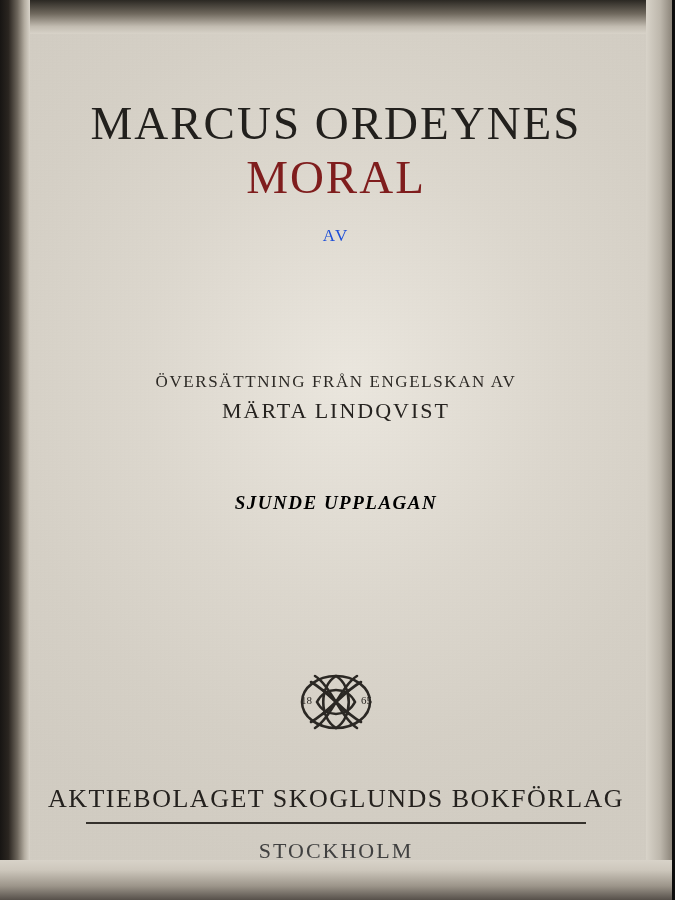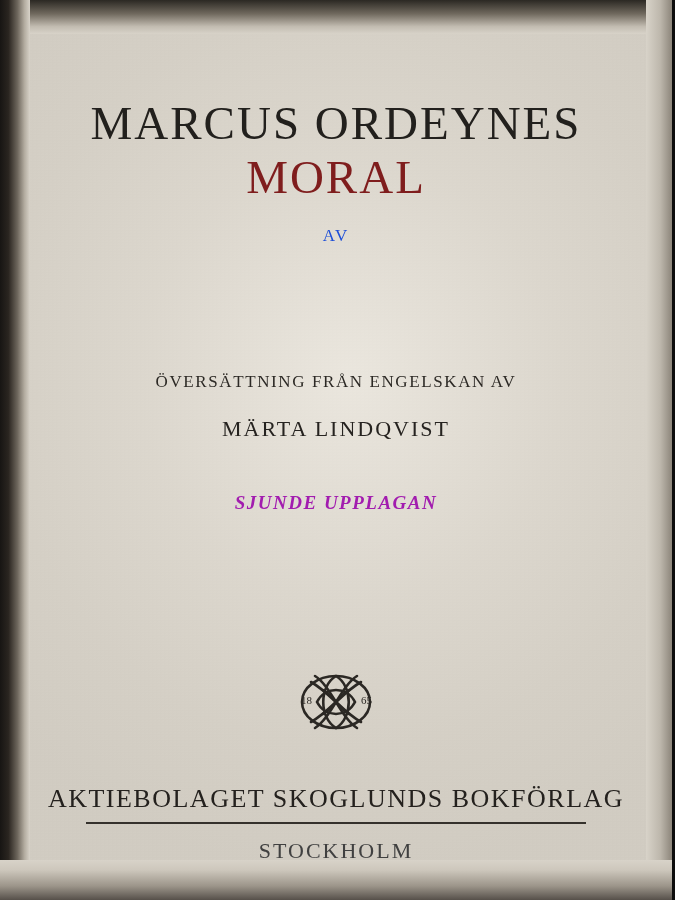--- a/index.html
+++ b/index.html
@@ -122,36 +122,36 @@
   .translator-note {
     position: absolute;
     top: 372px; left: 0; right: 0;
     font-size: 17px;
     letter-spacing: 1.6px;
     text-transform: uppercase;
     color: #2c2925;
   }
   .translator-name {
     position: absolute;
-    top: 416px; left: 0; right: 0;
+    top: 398px; left: 0; right: 0;
     font-size: 22px;
     letter-spacing: 2px;
     text-transform: uppercase;
     color: #262320;
   }
 
   .edition {
     position: absolute;
     top: 492px; left: 0; right: 0;
     font-size: 19px;
     letter-spacing: 1.5px;
     font-style: italic;
     font-weight: bold;
     text-transform: uppercase;
-    color: #a21caf;
+    color: #000000;
   }
 
   .printer-mark {
     position: absolute;
     top: 652px;
     left: 50%;
     transform: translateX(-50%);
     width: 130px;
     height: 100px;
   }

